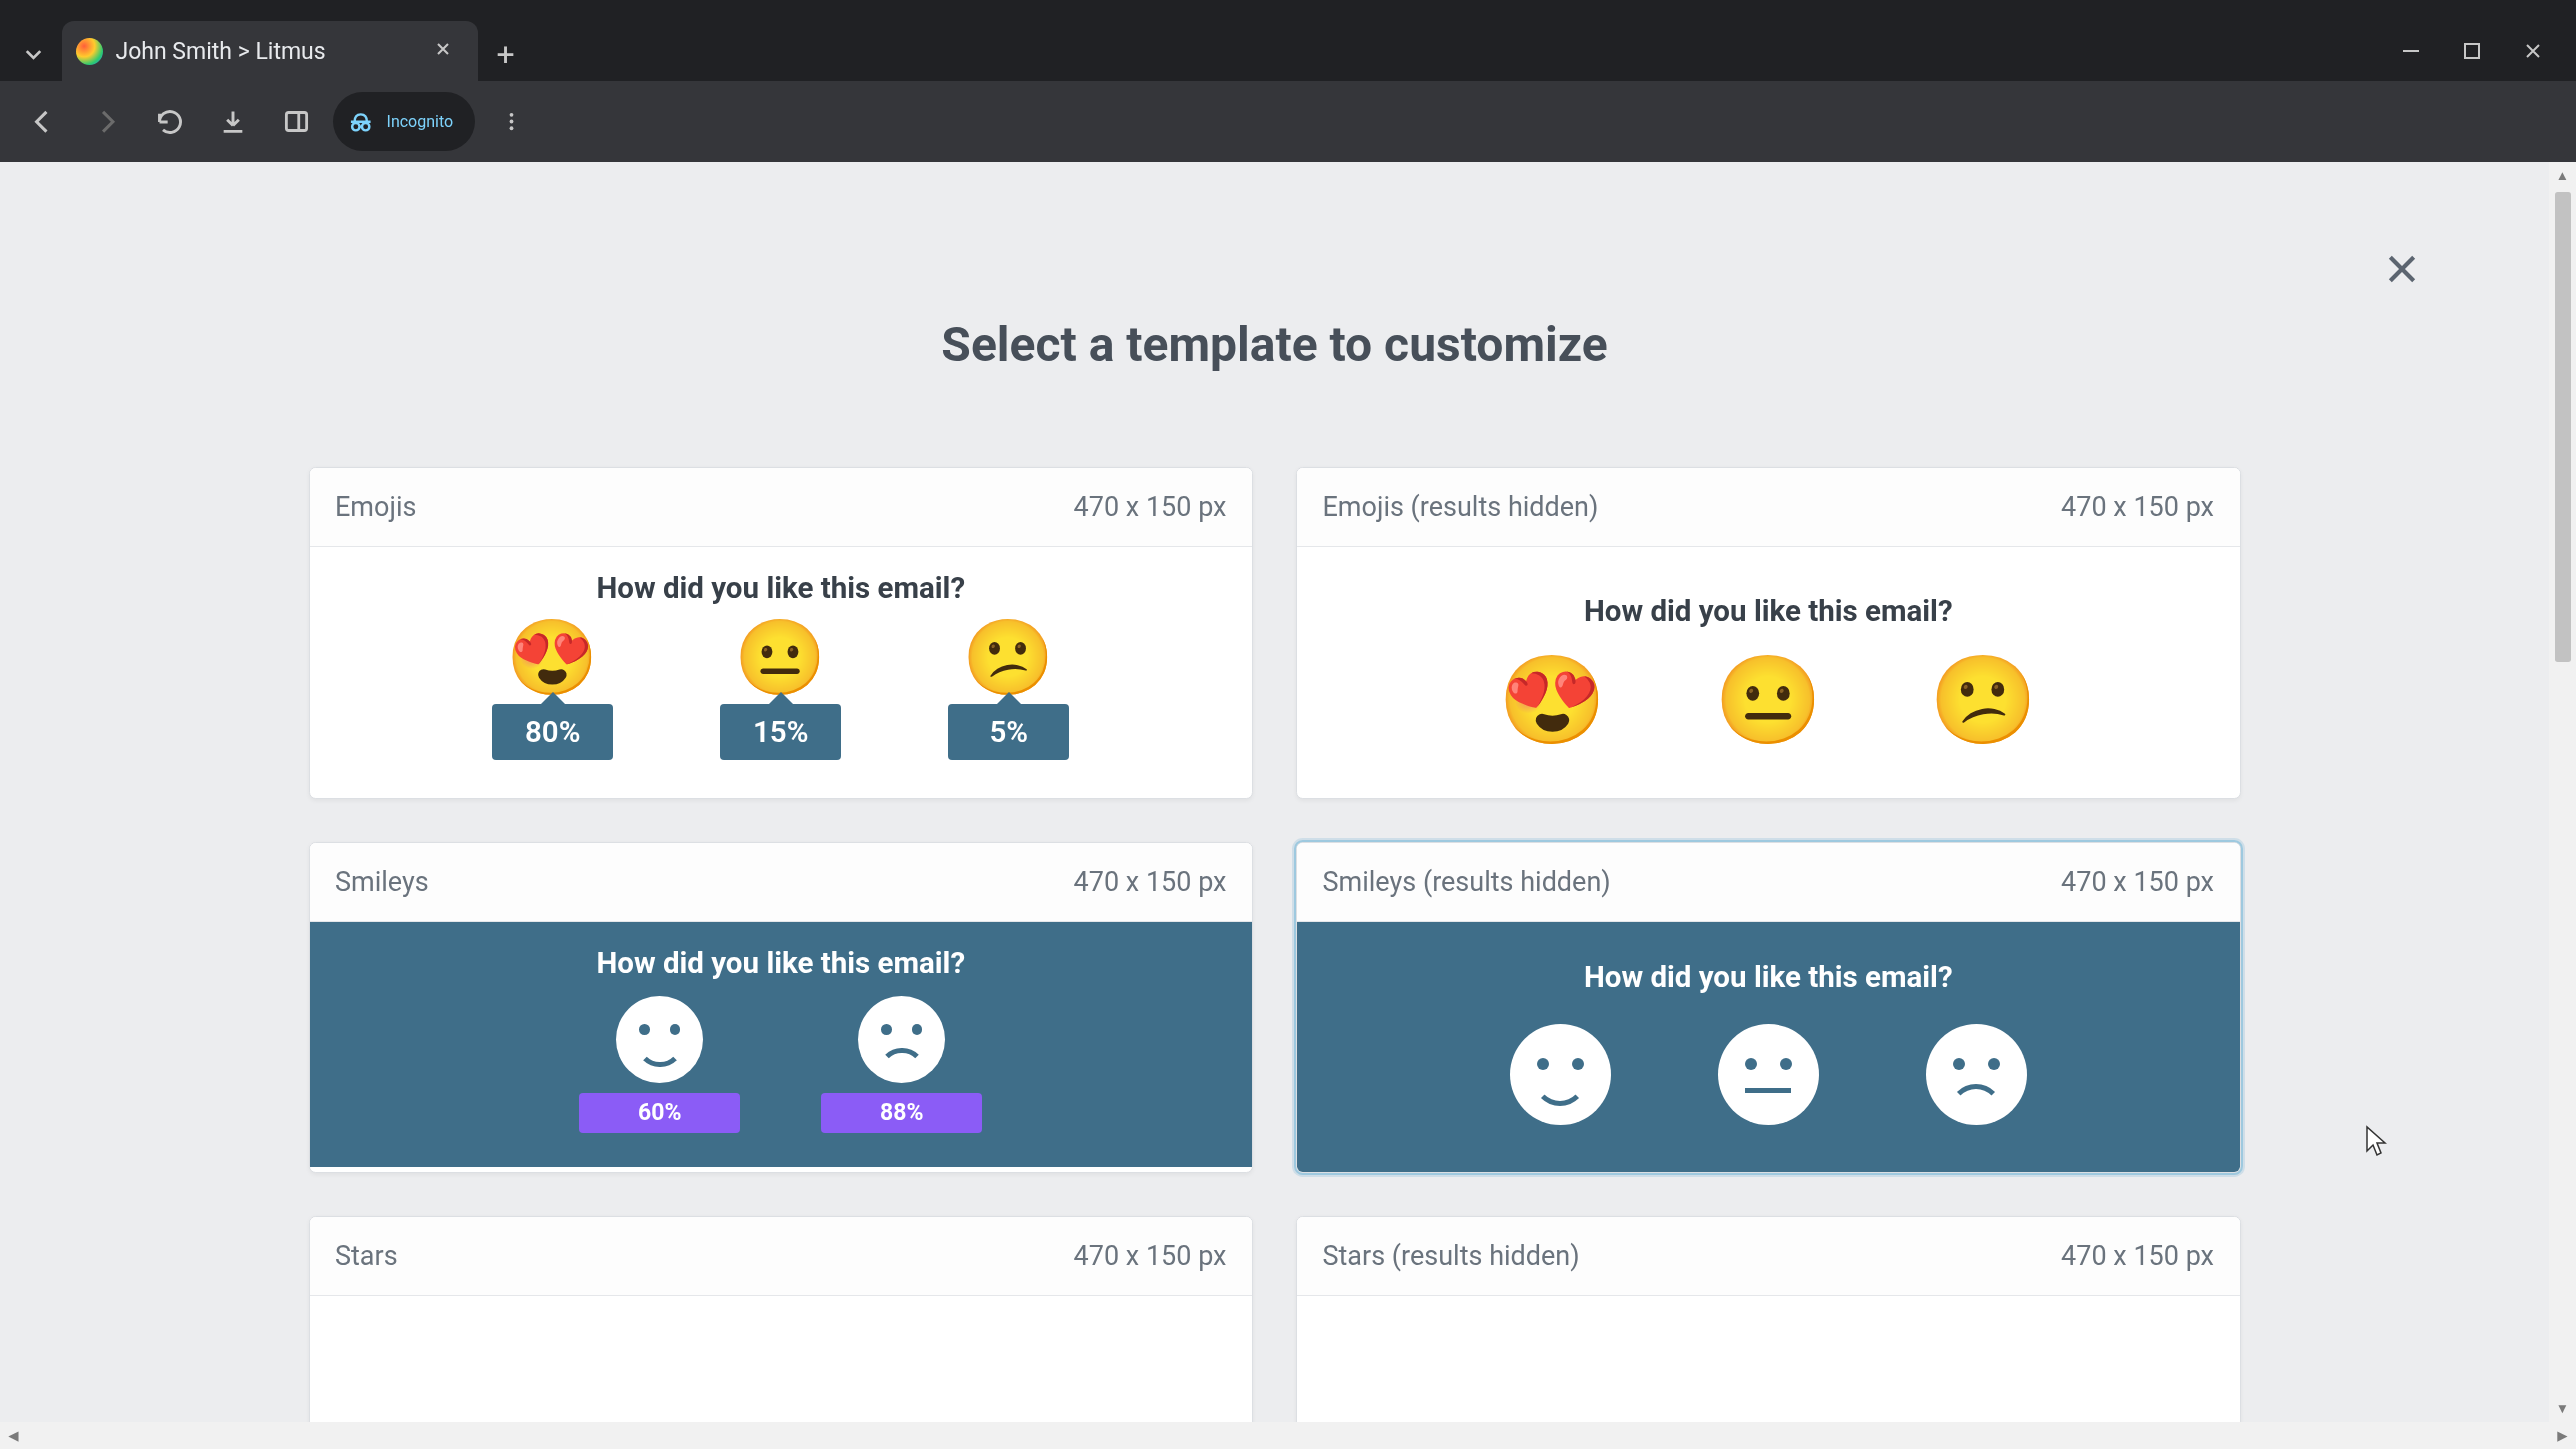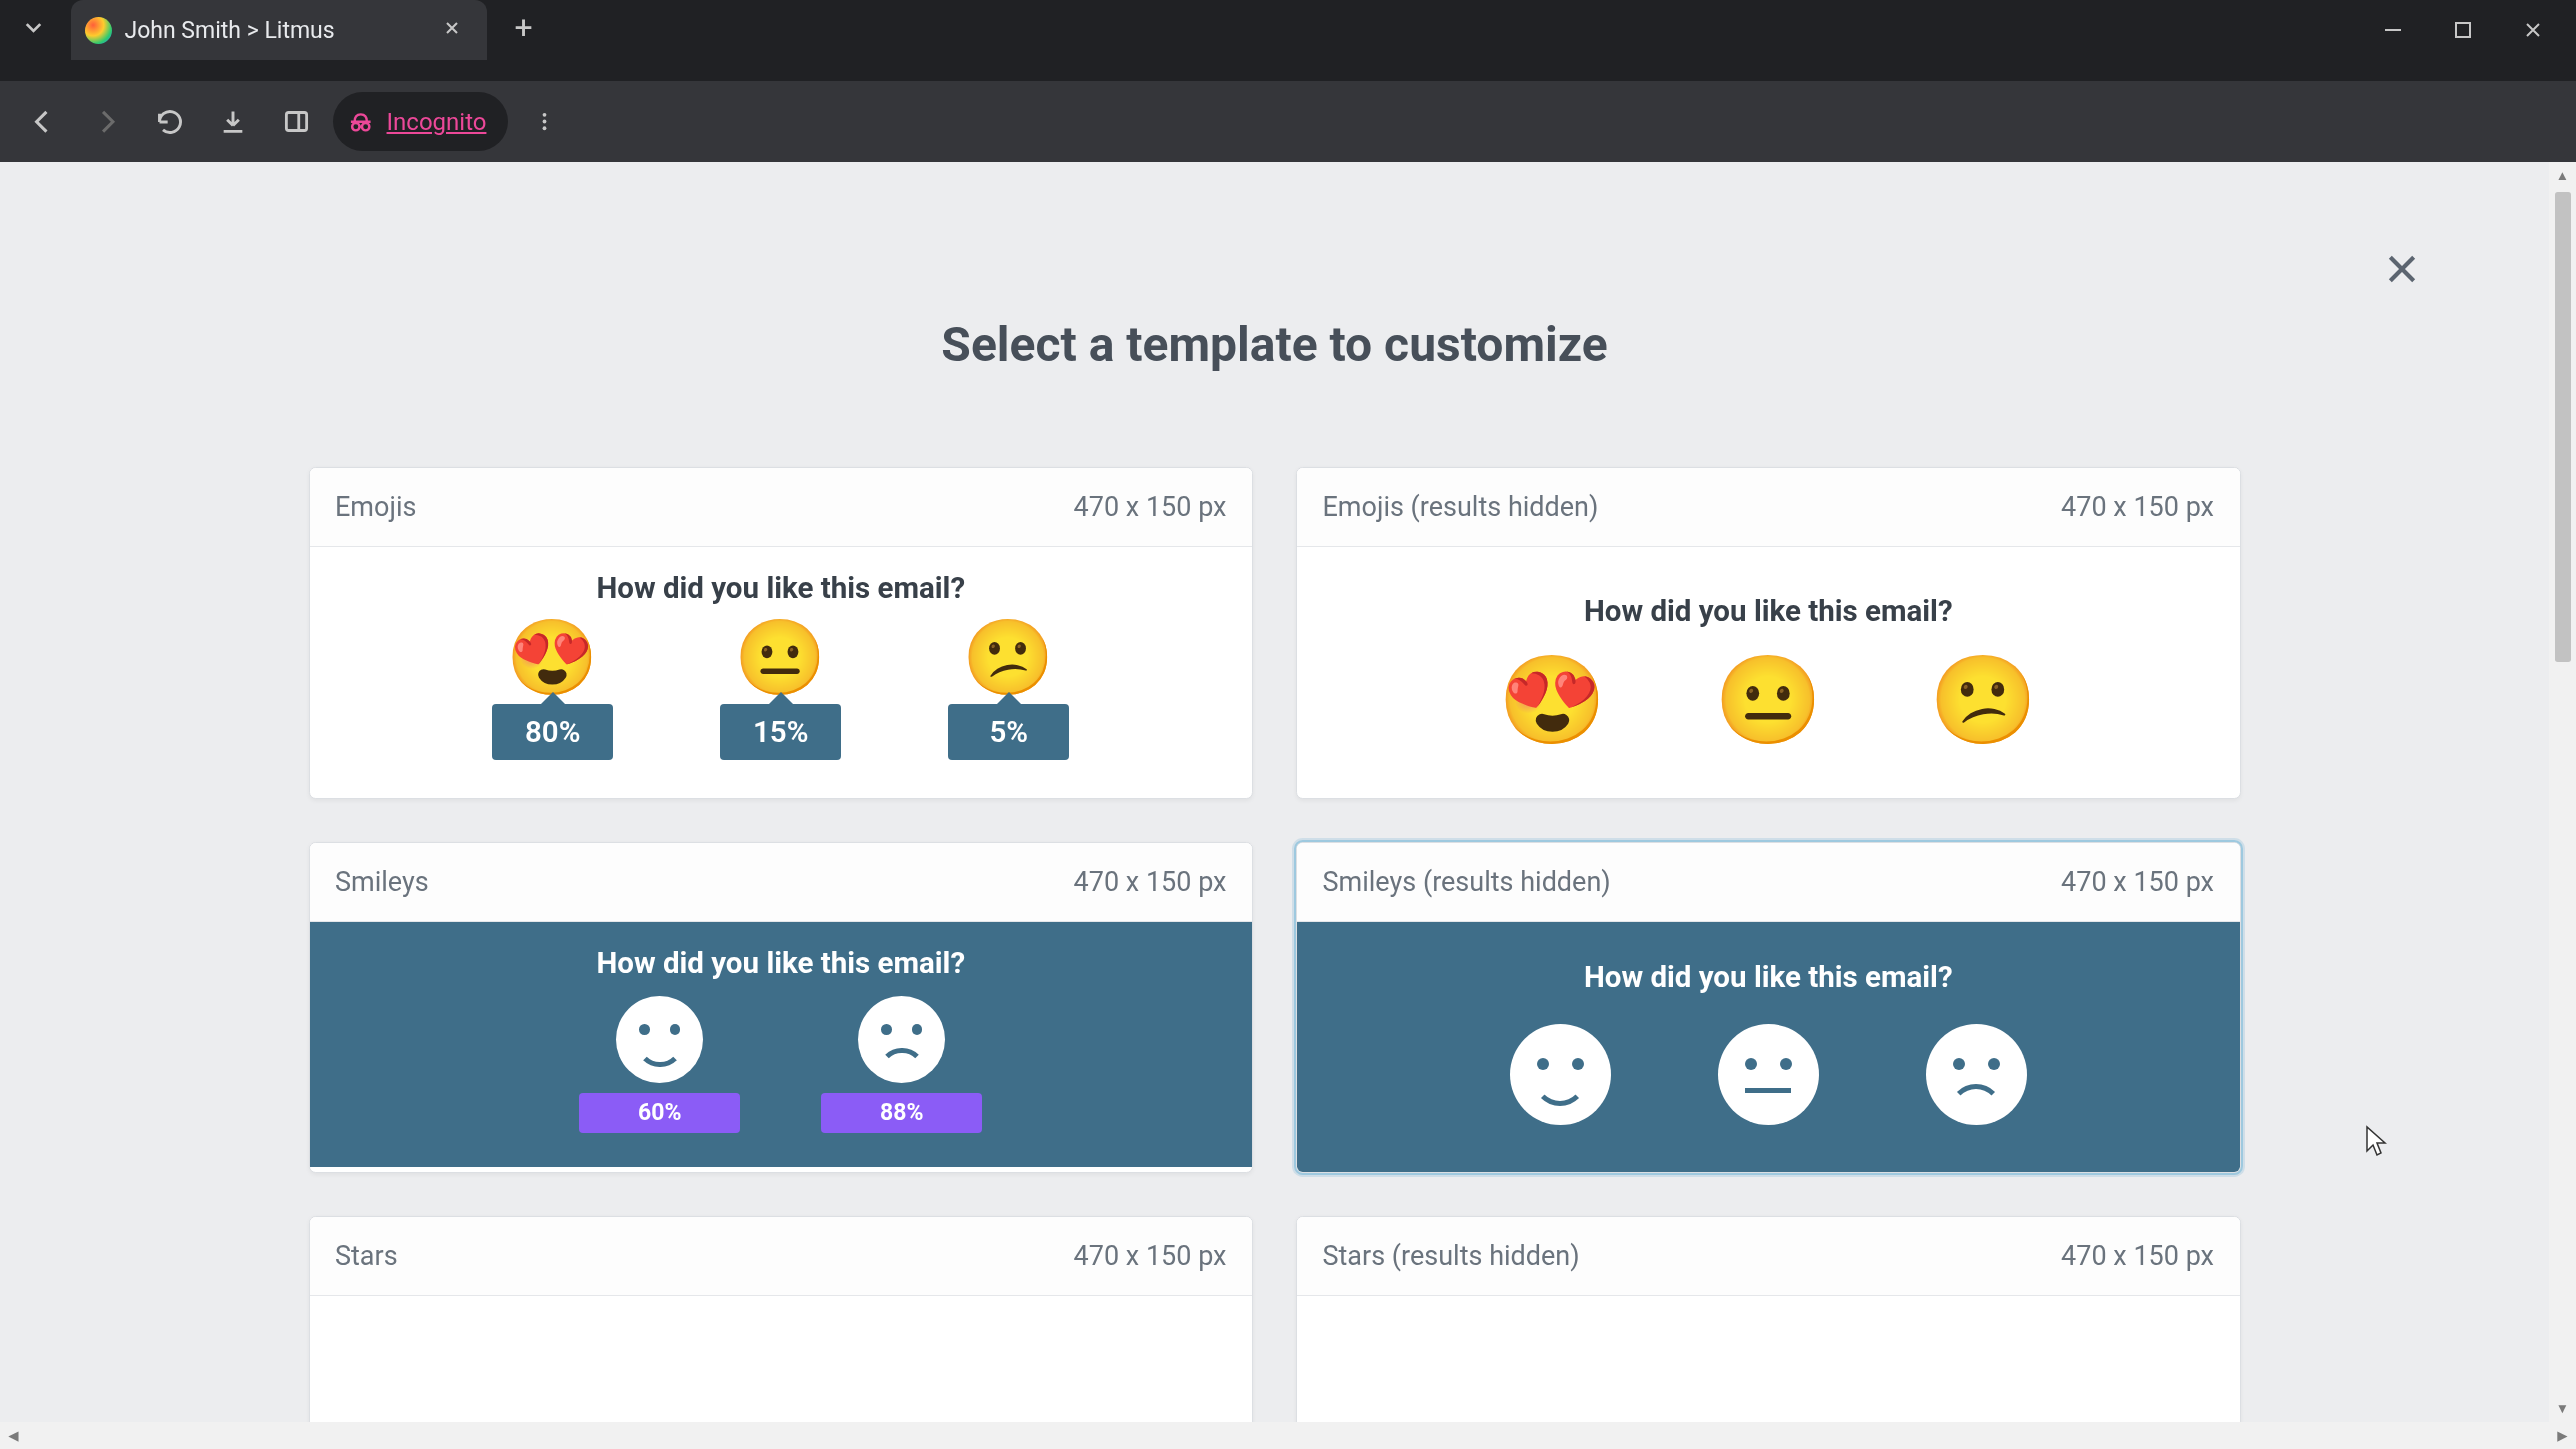--- a/index.html
+++ b/index.html
@@ -11,26 +11,26 @@
     flex-direction: column;
     overflow: hidden;
     width: 2576px;
     height: 1449px;
     transform-origin: top left;
   }
 
   
   .titlebar {
     display: flex;
-    align-items: flex-start;
+    align-items: flex-end;
     height: 81px;
     background: #202124;
     padding-left: 6.7px;
     padding-right: 13.4px;
-    gap: 10px;
+    gap: 1px;
   }
   .tab-dropdown {
     width: 54px; height: 54px;
     display:flex;align-items:center;justify-content:center;
     color:#c7c7c7;
   }
   .tab {
     display:flex; align-items:center;
     background:#35363a;
     border-radius: 12px 12px 0 0;
@@ -77,23 +77,22 @@
   }
   .url-text { color:#c7c7c7; font-size:24px; }
   .url-host { color:#e8eaed; }
   .incognito-pill {
     background:#202124;
     border-radius: 40px;
     height:59px;
     display:flex;align-items:center;
     padding:0 21.5px 0 13.4px;
     gap:10.7px;
-    color:#ec4899;
-    font-size:24px;
-    text-decoration:underline;
+    color:#7dd3fc;
+    font-size:16px;
   }
 
   
   .viewport {
     flex:1;
     background:#ecedef;
     position:relative;
     overflow:hidden;
   }
   .vscroll {

